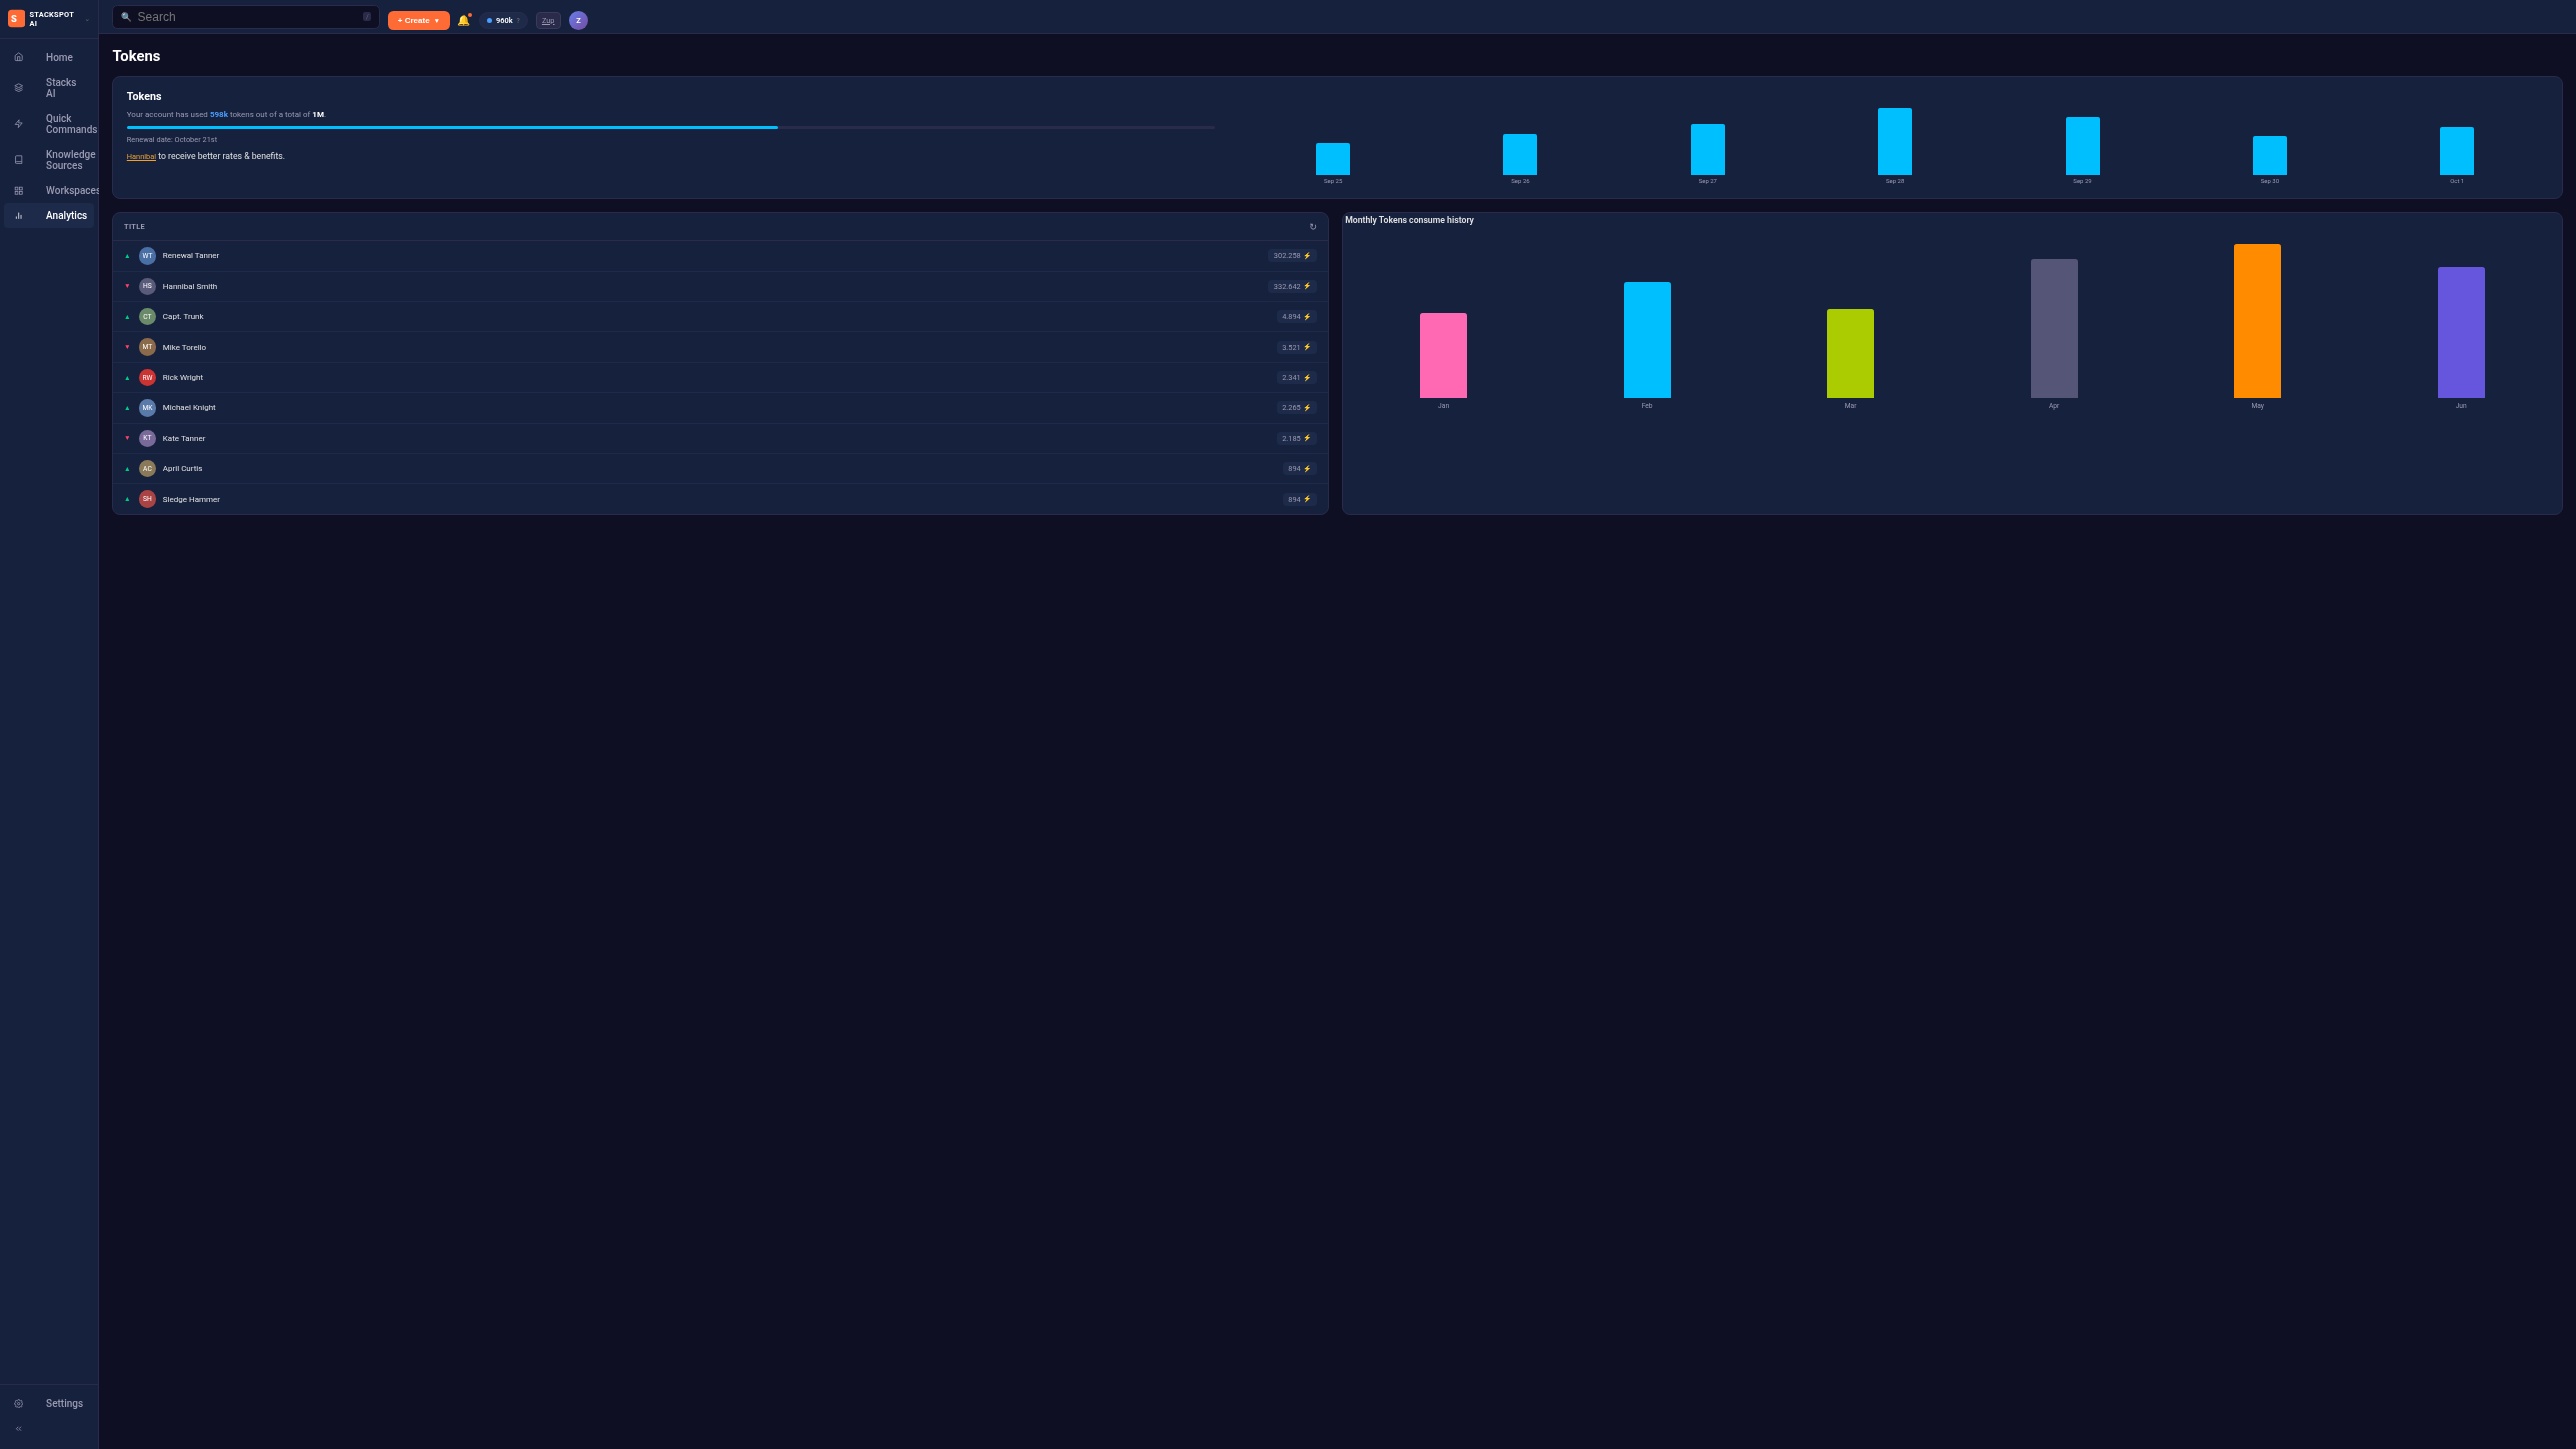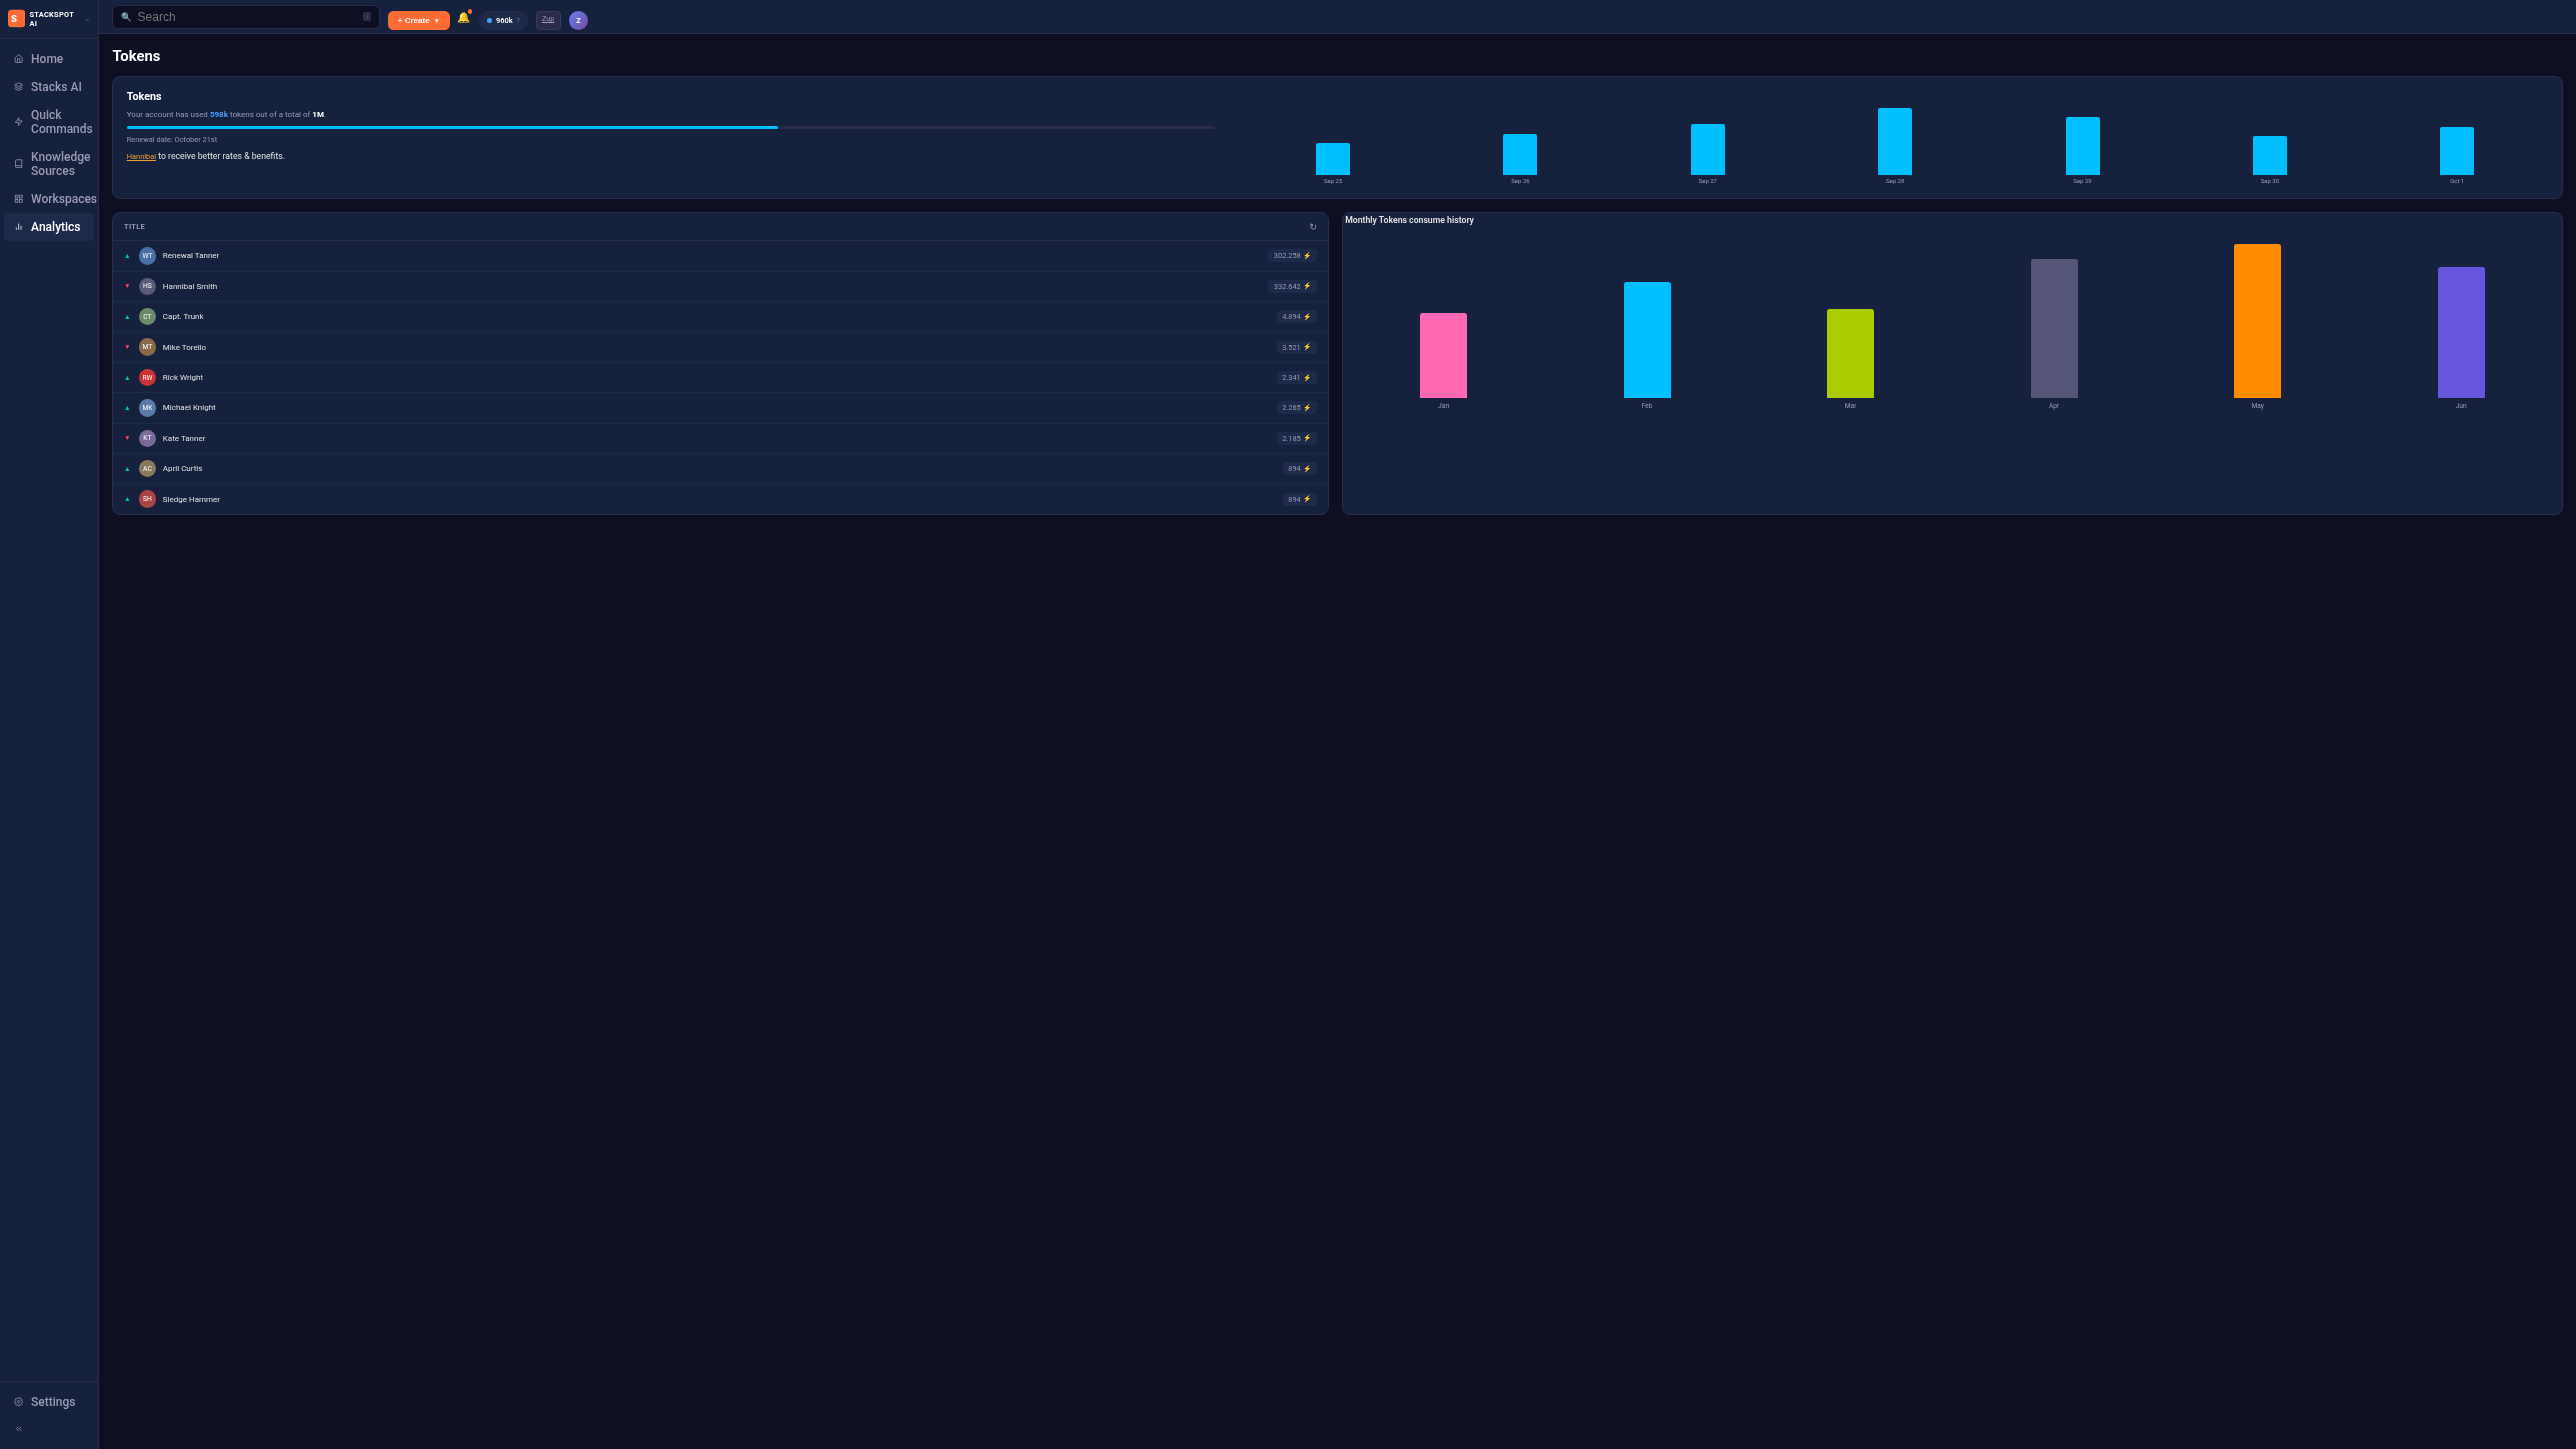--- a/index.html
+++ b/index.html
@@ -45,25 +45,25 @@
       font-size: 6.7px;
       margin-left: 1.3px;
     }
     .sidebar-nav {
       flex: 1;
       padding: 5.4px 0;
     }
     .nav-item {
       display: flex;
       align-items: center;
-      gap: 7px;
+      gap: 22px;
       padding: 6.7px 9.4px;
       cursor: pointer;
       color: #9a9ab0;
-      font-size: 12px;
+      font-size: 10px;
       font-weight: 500;
       border-radius: 4px;
       margin: 0.7px 4px;
       transition: background 0.15s;
     }
     .nav-item.active {
       background: #1e2a4a;
       color: #fff;
     }
     .nav-icon {
@@ -133,20 +133,21 @@
       color: #fff;
       border: none;
       border-radius: 5.4px;
       padding: 5.4px 9.4px;
       font-size: 8px;
       font-weight: 600;
       cursor: pointer;
     }
     .header-actions {
       display: flex;
+      align-items: center;
       gap: 8px;
       margin-top: 8px;
     }
     .token-badge {
       display: flex;
       align-items: center;
       gap: 4px;
       background: #1e2a4a;
       border: 0.7px solid #2a2a4a;
       border-radius: 13.4px;

